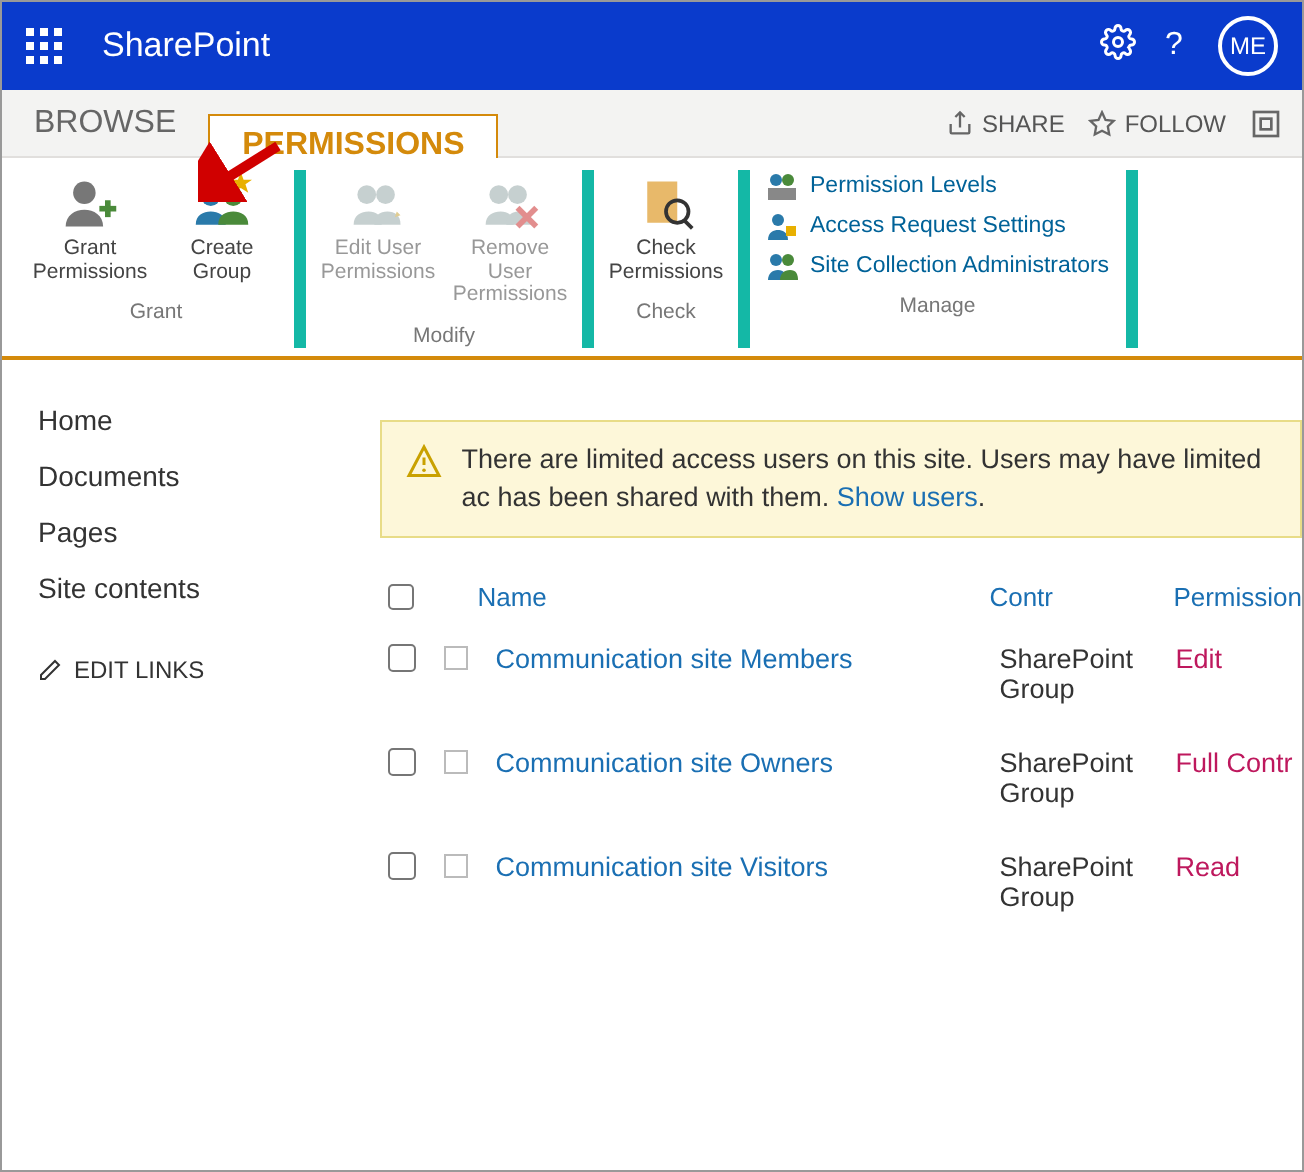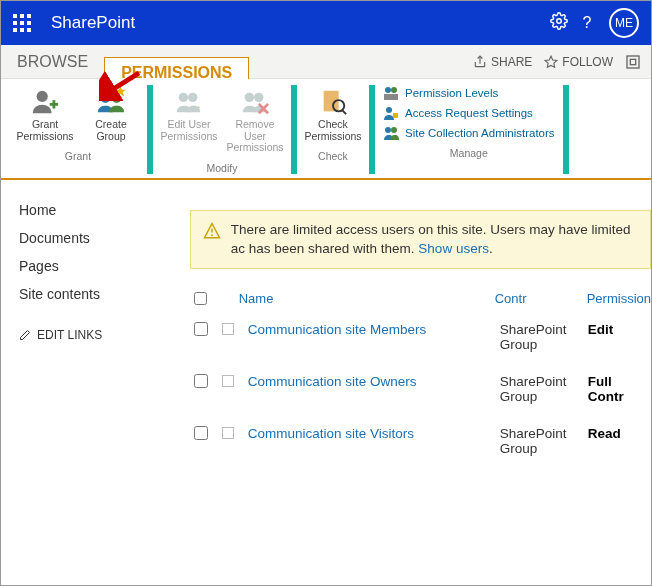--- a/index.html
+++ b/index.html
@@ -43,21 +43,21 @@
 
 .phead { display: flex; align-items: center; gap: 18px; padding: 4px 0 8px 4px; color: #1a6fb3; font-size: 13px; }
 .phead .col-name { flex: 0 0 238px; }
 .phead .col-type { flex: 0 0 74px; }
 
 .prow { display: flex; align-items: flex-start; gap: 14px; padding: 8px 0 14px 4px; font-size: 13.5px; }
 .prow .cb { width: 14px; height: 14px; }
 .prow .ci { width: 12px; height: 12px; border: 1px solid #bbb; display: inline-block; }
 .prow .rname { flex: 0 0 238px; color: #1a6fb3; cursor: pointer; }
 .prow .rtype { flex: 0 0 74px; color: #333; }
-.prow .rperm { color: #000000; font-weight: bold; }
+.prow .rperm { color: #be185d; }
 .cbwrap { display:flex; align-items:center; gap:14px; }
 </style>
 </head>
 <body>
 
 <div class="suite-bar">
   <span class="waffle">
     <svg viewBox="0 0 18 18">
         <g fill="#fff">
           <rect x="0" y="0" width="4" height="4"></rect>

